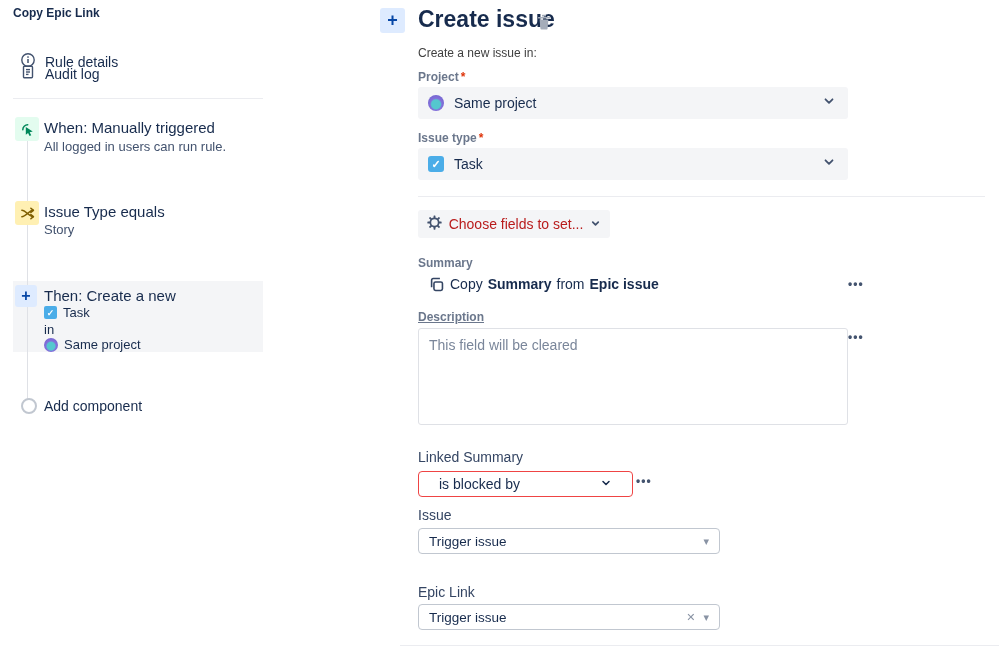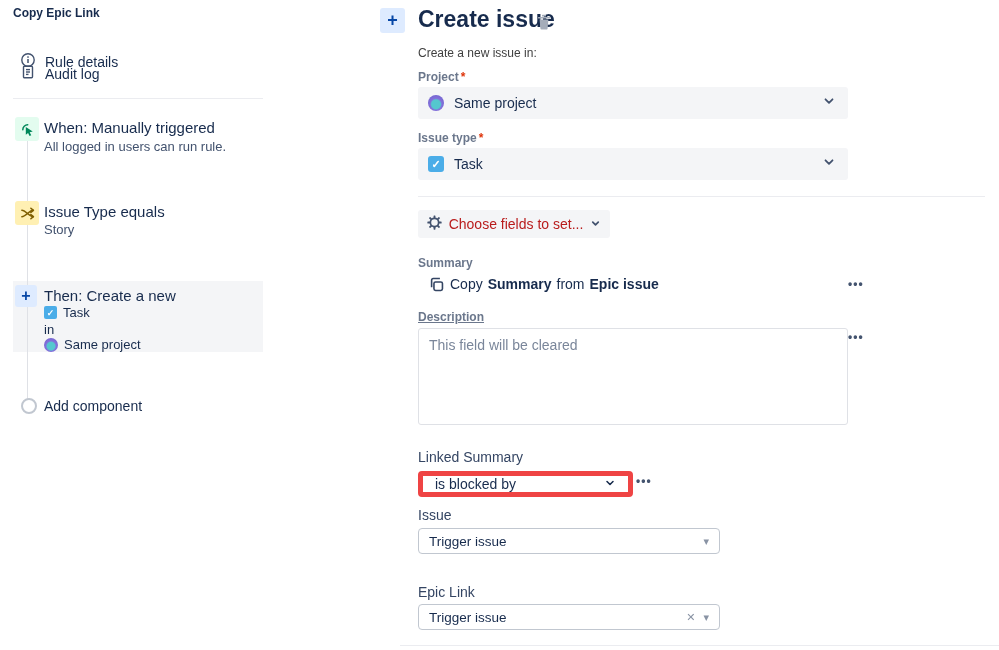--- a/index.html
+++ b/index.html
@@ -70,22 +70,22 @@
 
   .desc-area{left:418px;top:328px;width:430px;height:97px;box-sizing:border-box;
              border:1px solid #DFE1E6;border-radius:3px;background:#fff;resize:none;
              font-family:"Liberation Sans",sans-serif;font-size:14px;color:#172B4D;padding:8px 10px;outline:none;}
   .desc-area::placeholder{color:#7A869A;opacity:1;}
 
   .plain-label{font-size:14px;color:#344563;}
   .lab-linked{left:418px;top:449px;} .lab-issue{left:418px;top:507px;} .lab-epic{left:418px;top:584px;}
 
   .native-select{left:418px;top:471px;width:215px;height:26px;box-sizing:border-box;background:#fff;
-                 border:5px solid #ef4444;border-radius:4px;display:flex;align-items:center;
-                 padding:0 12px;cursor:pointer;}
+                 border:1px solid #ef4444;border-radius:4px;display:flex;align-items:center;
+                 padding:0 20px;cursor:pointer;}
   .native-select .val{font-size:14px;color:#172B4D;flex:1;}
 
   .combo{width:302px;height:26px;box-sizing:border-box;background:#fff;border:1px solid #C1C7D0;
          border-radius:4px;display:flex;align-items:center;padding:0 10px;gap:8px;cursor:text;}
   .combo .val{font-size:13.5px;color:#172B4D;flex:1;}
   .combo .caret{font-size:11px;color:#8993A4;cursor:pointer;}
   .combo .clear{font-size:11px;color:#8993A4;cursor:pointer;}
   .combo-issue{left:418px;top:528px;} .combo-epic{left:418px;top:604px;}
 
   .help-text{left:418px;top:558px;font-size:11.5px;color:#7A869A;white-space:nowrap;}

